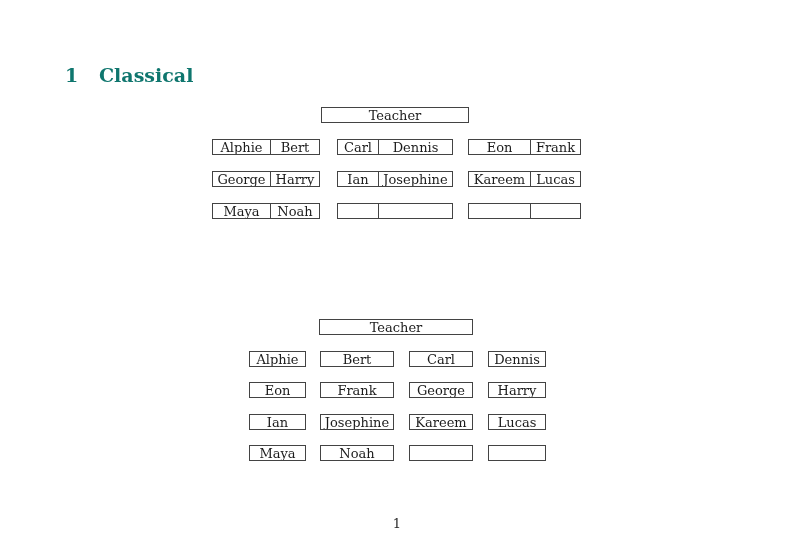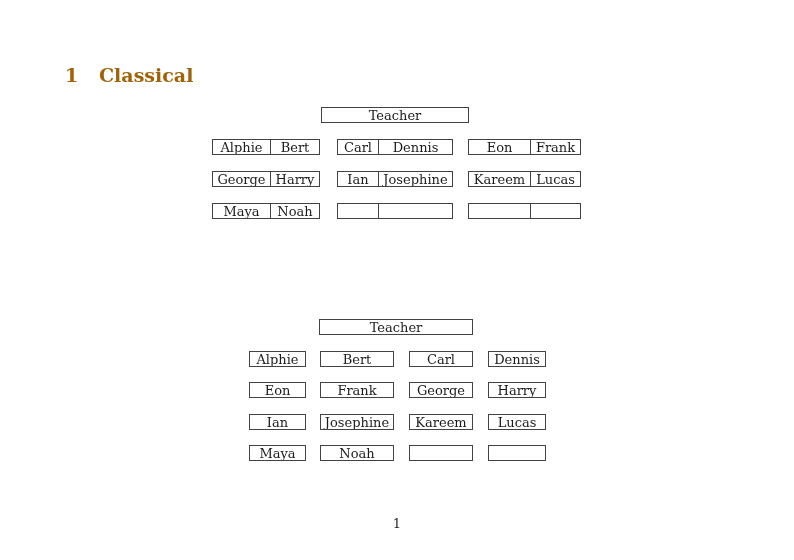--- a/index.html
+++ b/index.html
@@ -11,21 +11,21 @@
     font-family: "DejaVu Serif", serif;
     color: #1b1b1b;
     overflow: hidden;
   }
   .section-heading {
     position: absolute;
     left: 65px;
     font-size: 19px;
     font-weight: bold;
     line-height: 19px;
-    color: #a16207;
+    color: #0f766e;
     white-space: nowrap;
   }
   .heading-classical { top: 66px; }
   .heading-distributed { top: 277px; }
   .heading-num { display: inline-block; min-width: 34px; }
 
   .box {
     position: absolute;
     box-sizing: border-box;
     height: 16px;

